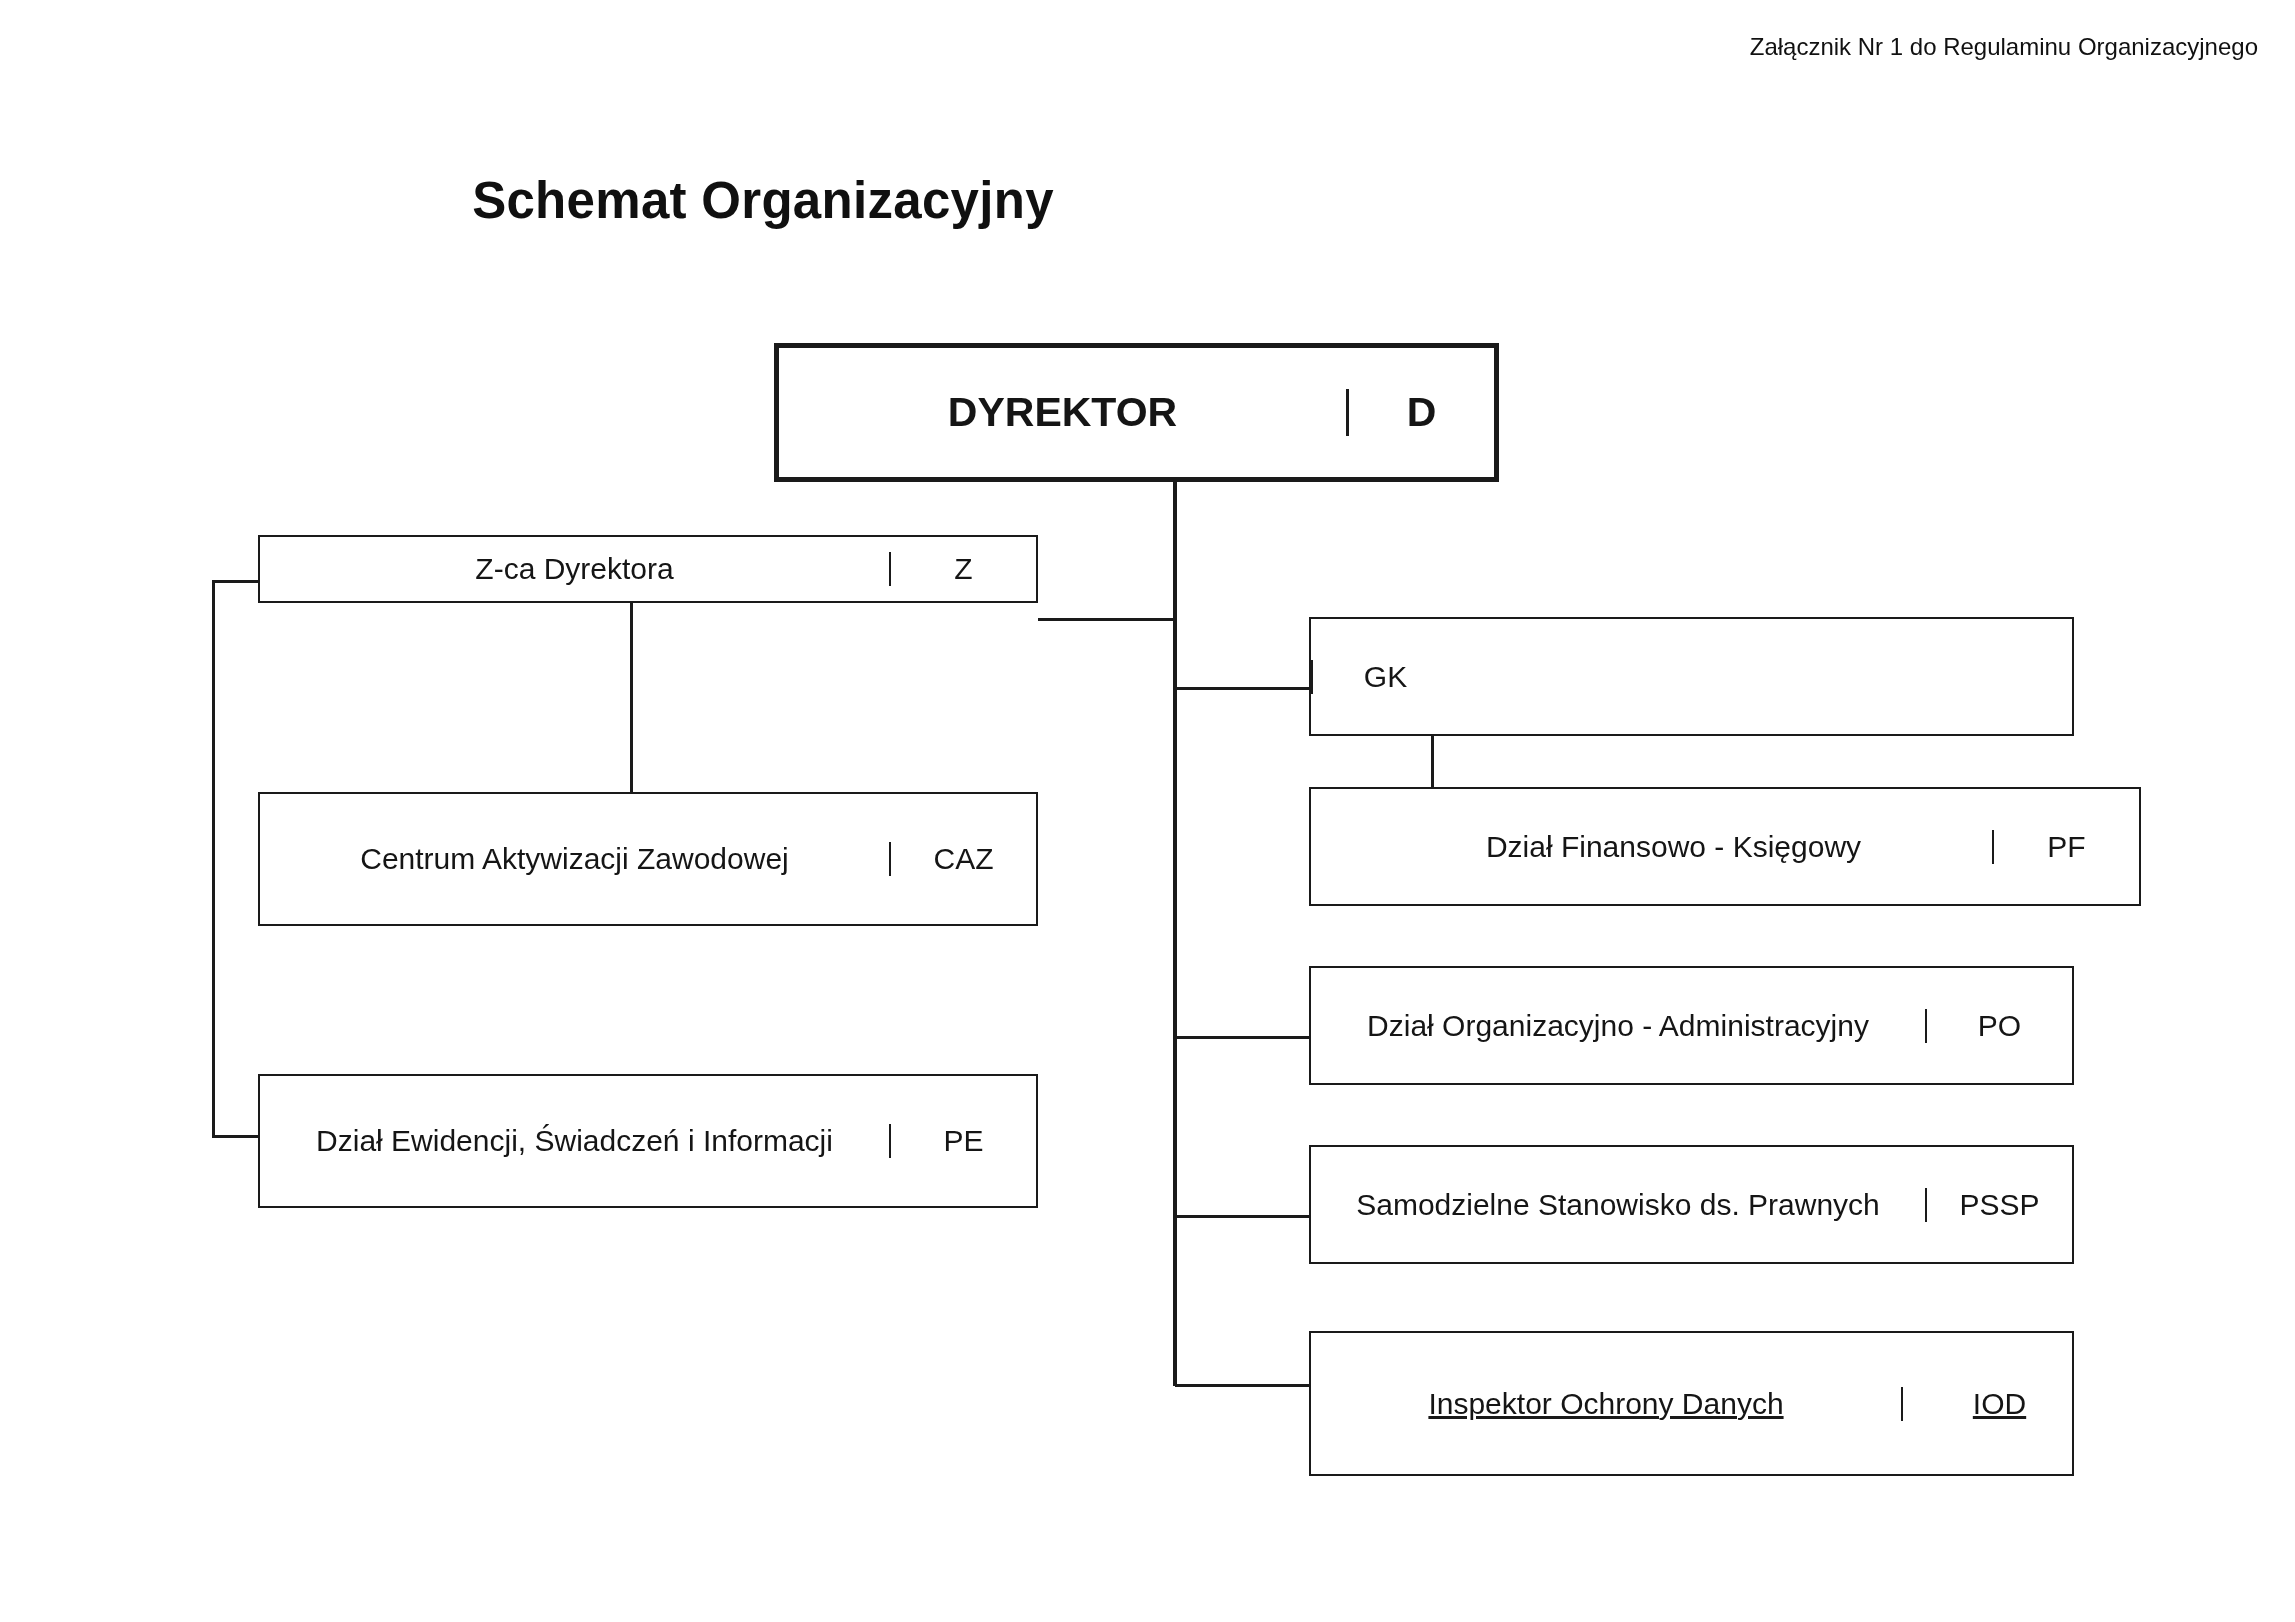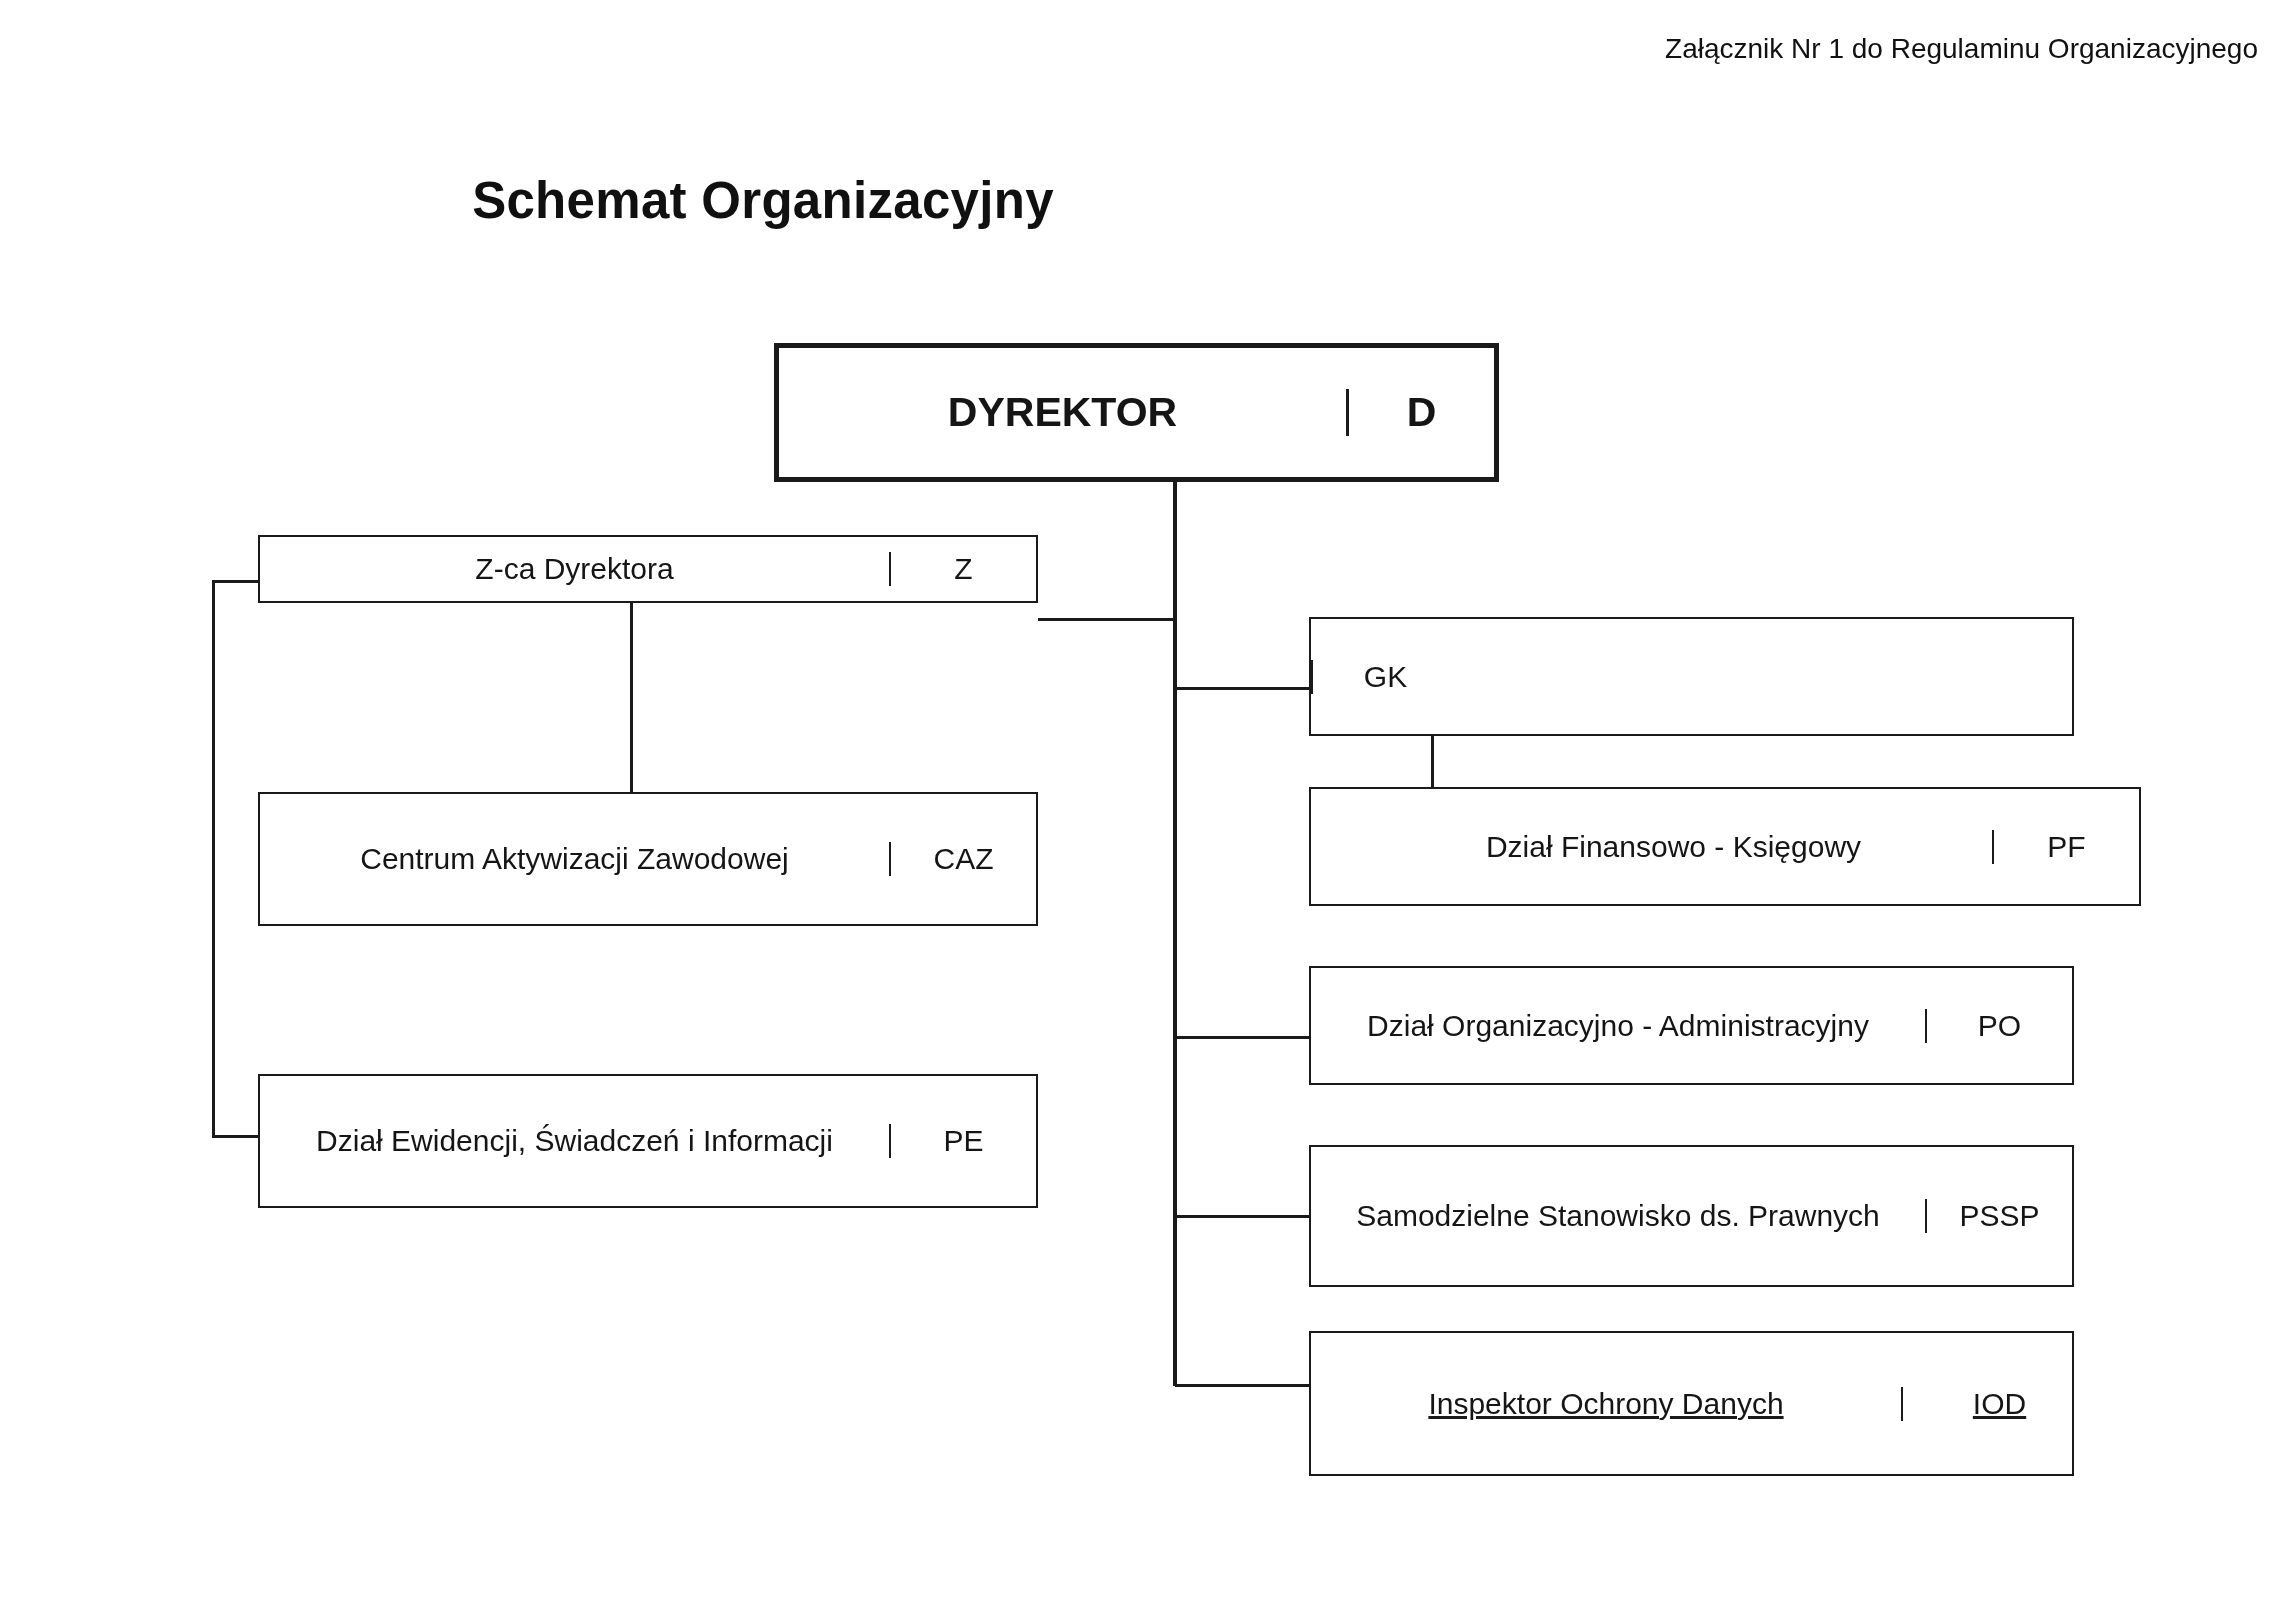--- a/index.html
+++ b/index.html
@@ -18,21 +18,21 @@
     height: 1623px;
     background: #ffffff;
     overflow: hidden;
   }
 
   
   .doc-note {
     position: absolute;
     right: 37px;
     top: 34px;
-    font-size: 28px;
+    font-size: 24px;
     line-height: 1.1;
     white-space: nowrap;
     color: #111111;
   }
 
   
   .chart-title {
     position: absolute;
     left: 0;
     top: 152px;
@@ -104,21 +104,21 @@
 
   #node-gk       { left: 1309px; top: 617px;  width: 765px; height: 119px; }
   #node-gk .code { width: 145px; }
 
   #node-pf       { left: 1309px; top: 787px; width: 832px; height: 119px; padding-left: 44px; }
   #node-pf .code { width: 145px; }
 
   #node-po       { left: 1309px; top: 966px; width: 765px; height: 119px; }
   #node-po .code { width: 145px; }
 
-  #node-pssp     { left: 1309px; top: 1145px; width: 765px; height: 142px; }
+  #node-pssp     { left: 1309px; top: 1145px; width: 765px; height: 119px; }
   #node-pssp .code { width: 145px; }
 
   #node-iod      { left: 1309px; top: 1331px; width: 765px; height: 145px; text-decoration: underline; }
   #node-iod .code{ width: 145px; padding-left: 24px; }
 
   
   .conn {
     position: absolute;
     background: #1a1a1a;
     z-index: 1;

